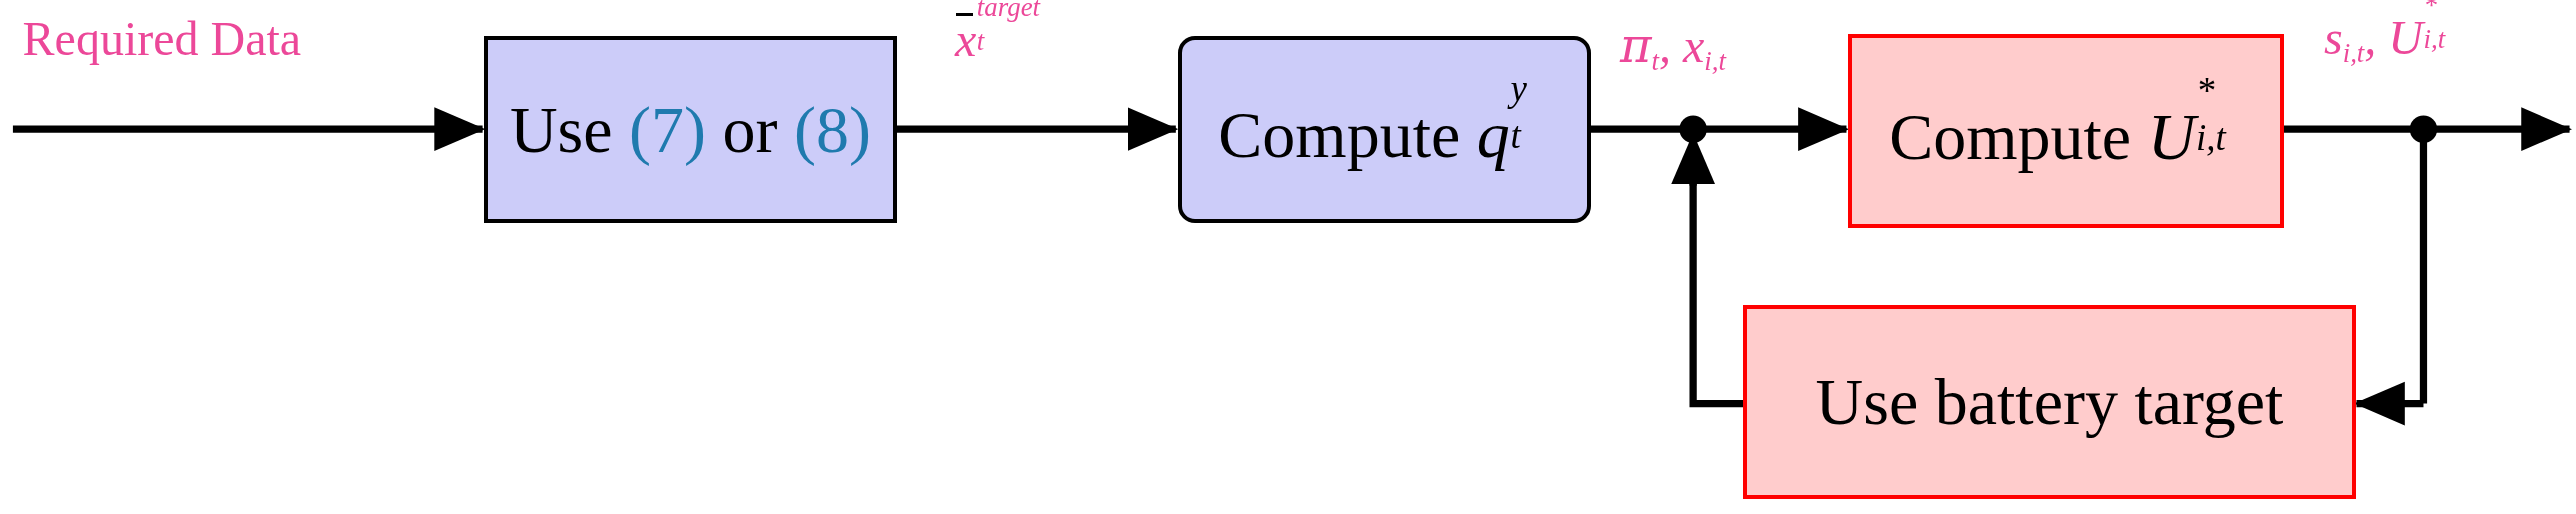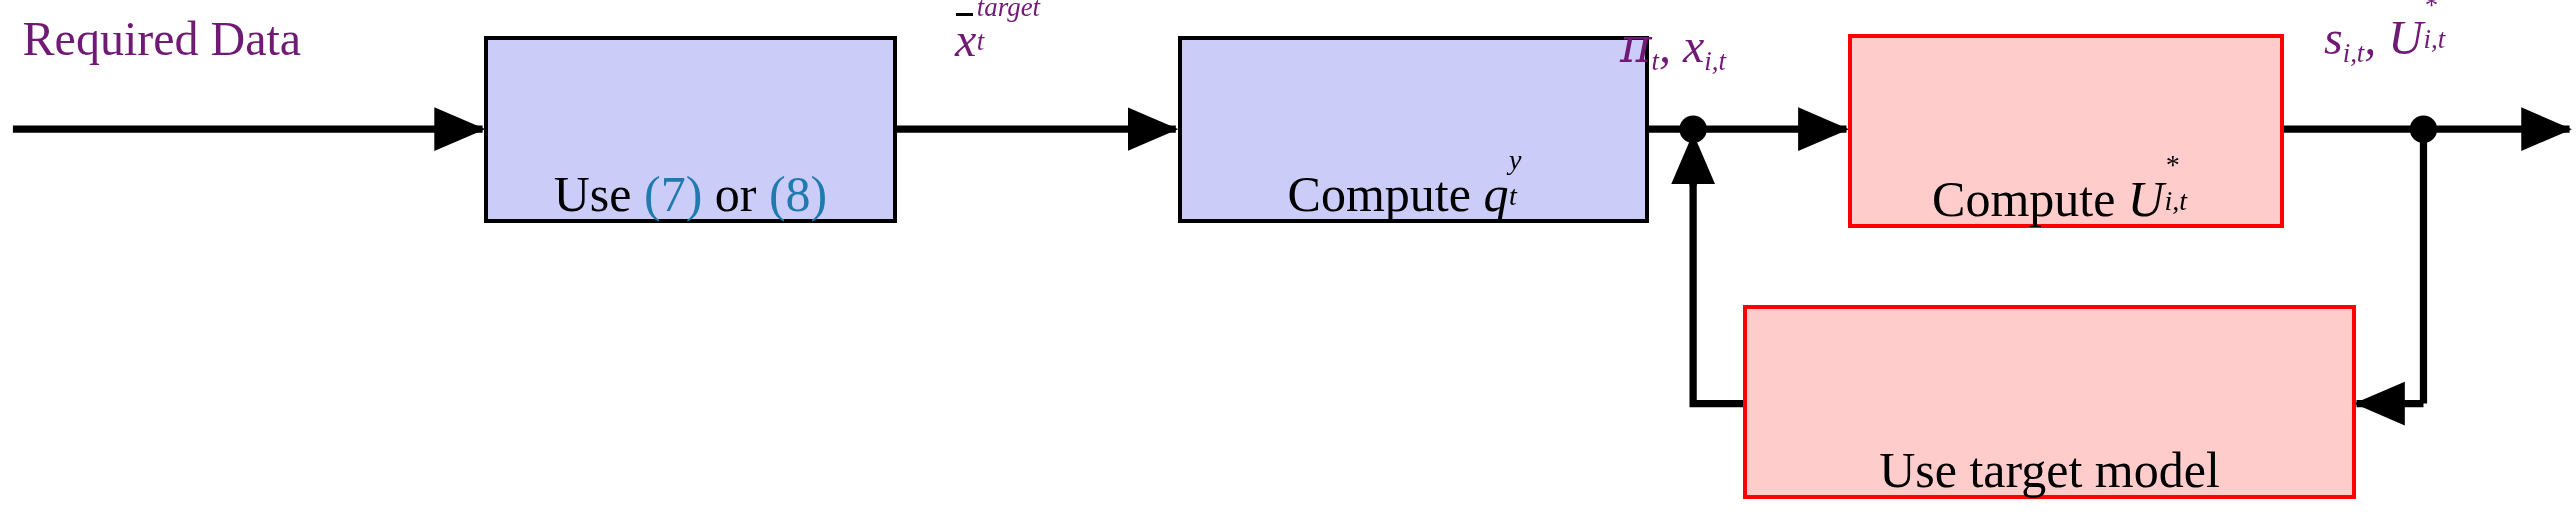--- a/index.html
+++ b/index.html
@@ -20,41 +20,41 @@
     position: absolute;
     left: 0;
     top: 0;
     width: 2576px;
     height: 515px;
   }
   .node {
     position: absolute;
     box-sizing: border-box;
     display: flex;
-    align-items: flex-end;
+    align-items: center;
     justify-content: center;
-    font-size: 50px;
+    font-size: 66px;
     line-height: 1;
     color: #000000;
     white-space: nowrap;
     z-index: 3;
   }
   .node.blue {
     background: #ccccf9;
     border: 4px solid #000000;
   }
   .node.red {
     background: #ffcccc;
     border: 4px solid #ff0000;
   }
   .edge-label {
     position: absolute;
     font-size: 48px;
     line-height: 1;
-    color: #701a75;
+    color: #ec4899;
     white-space: nowrap;
     z-index: 4;
   }
   .mathi {
     font-style: italic;
     font-family: "Liberation Serif", "DejaVu Serif", serif;
   }
   .mathsym {
     font-style: italic;
     font-family: "DejaVu Serif", "Liberation Serif", serif;
@@ -142,38 +142,38 @@
   <div class="node blue" style="left:484px; top:36px; width:413px; height:187px;">
     <span>
       <span>Use </span><span class="ref">(7)</span><span> or </span><span class="ref">(8)</span>
     </span>
   </div>
 
   <div class="edge-label" style="left:955px; top:8px;">
     <span class="mathi ovl">x</span><span class="stack"><span class="su">target</span><span class="sb">t</span></span>
   </div>
 
-  <div class="node blue" style="left:1178px; top:36px; width:471px; height:187px;">
+  <div class="node blue" style="left:1178px; top:36px; width:413px; height:187px;border-radius:17px;">
     <span>
       <span>Compute </span><span class="mathi">q</span><span class="stack"><span class="su">y</span><span class="sb">t</span></span>
     </span>
   </div>
 
   <div class="edge-label" style="left:1620px; top:21px;text-align:right;">
     <span class="mathsym">π</span><sub>t</sub><span class="mathi">, </span><span class="mathi">x</span><sub>i,t</sub>
   </div>
 
   <div class="node red" style="left:1848px; top:34px; width:436px; height:194px;">
     <span>
       <span>Compute </span><span class="mathi">U</span><span class="stack" style="width:0.72em;"><span class="su">*</span><span class="sb">i,t</span></span>
     </span>
   </div>
 
   <div class="edge-label" style="left:2324px; top:6px;">
     <span class="mathi">s</span><sub>i,t</sub><span class="mathi">, </span><span class="mathi">U</span><span class="stack" style="width:0.72em;"><span class="su">*</span><span class="sb">i,t</span></span>
   </div>
 
   <div class="node red" style="left:1743px; top:305px; width:613px; height:194px;">
-    <span>Use target model</span>
+    <span>Use battery target</span>
   </div>
 
 </div>
 
 
 </body></html>

